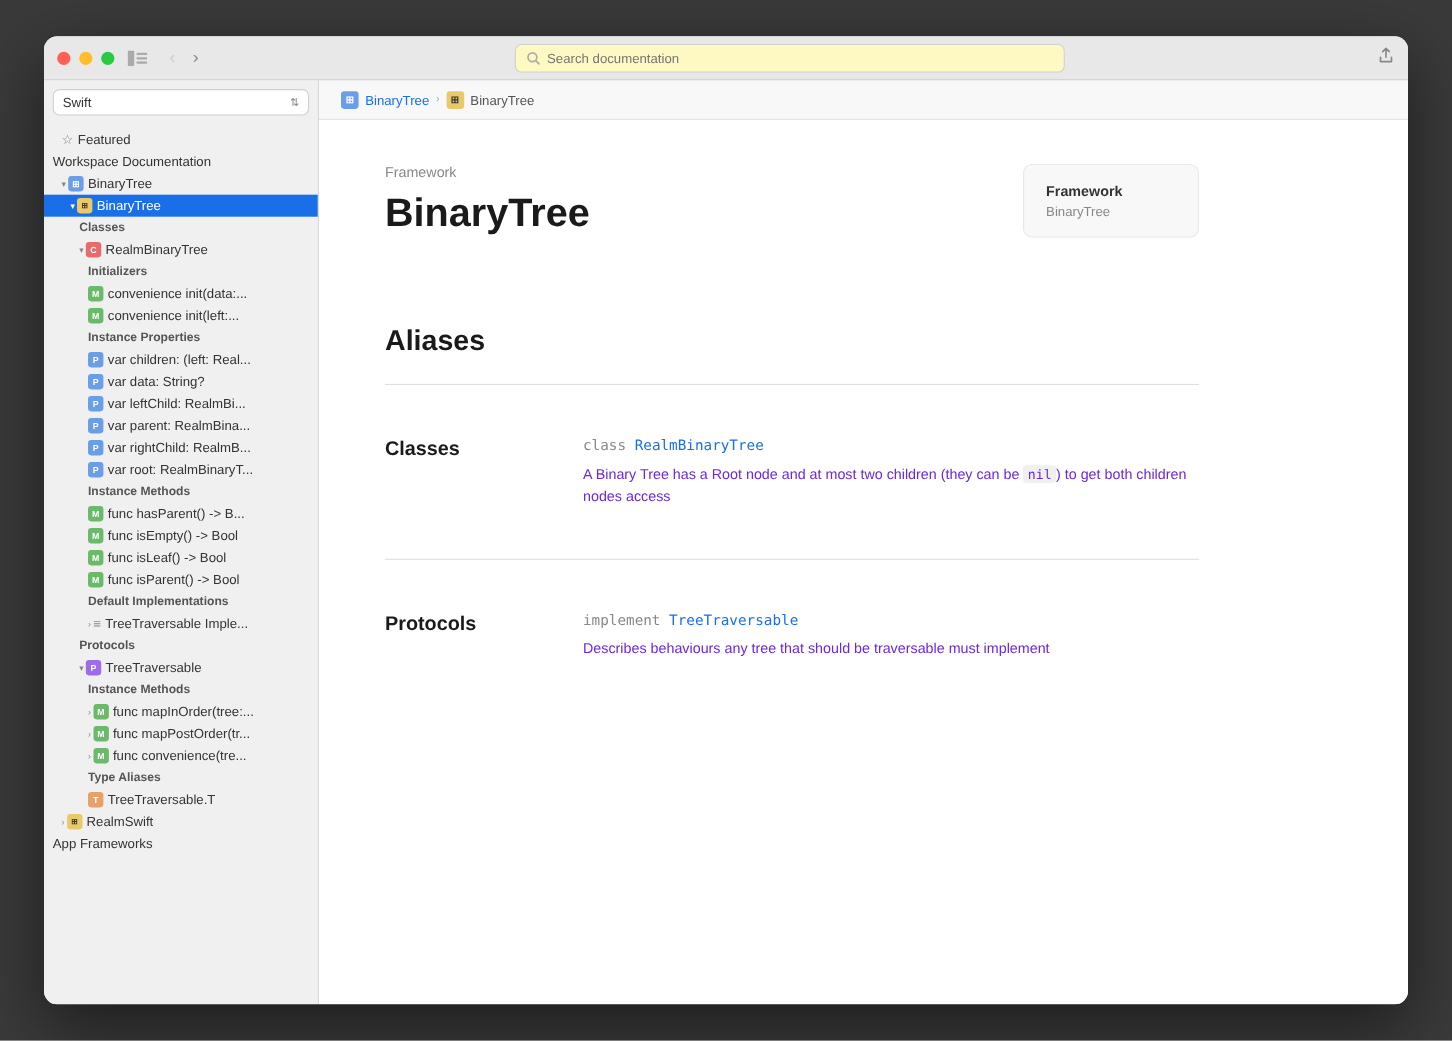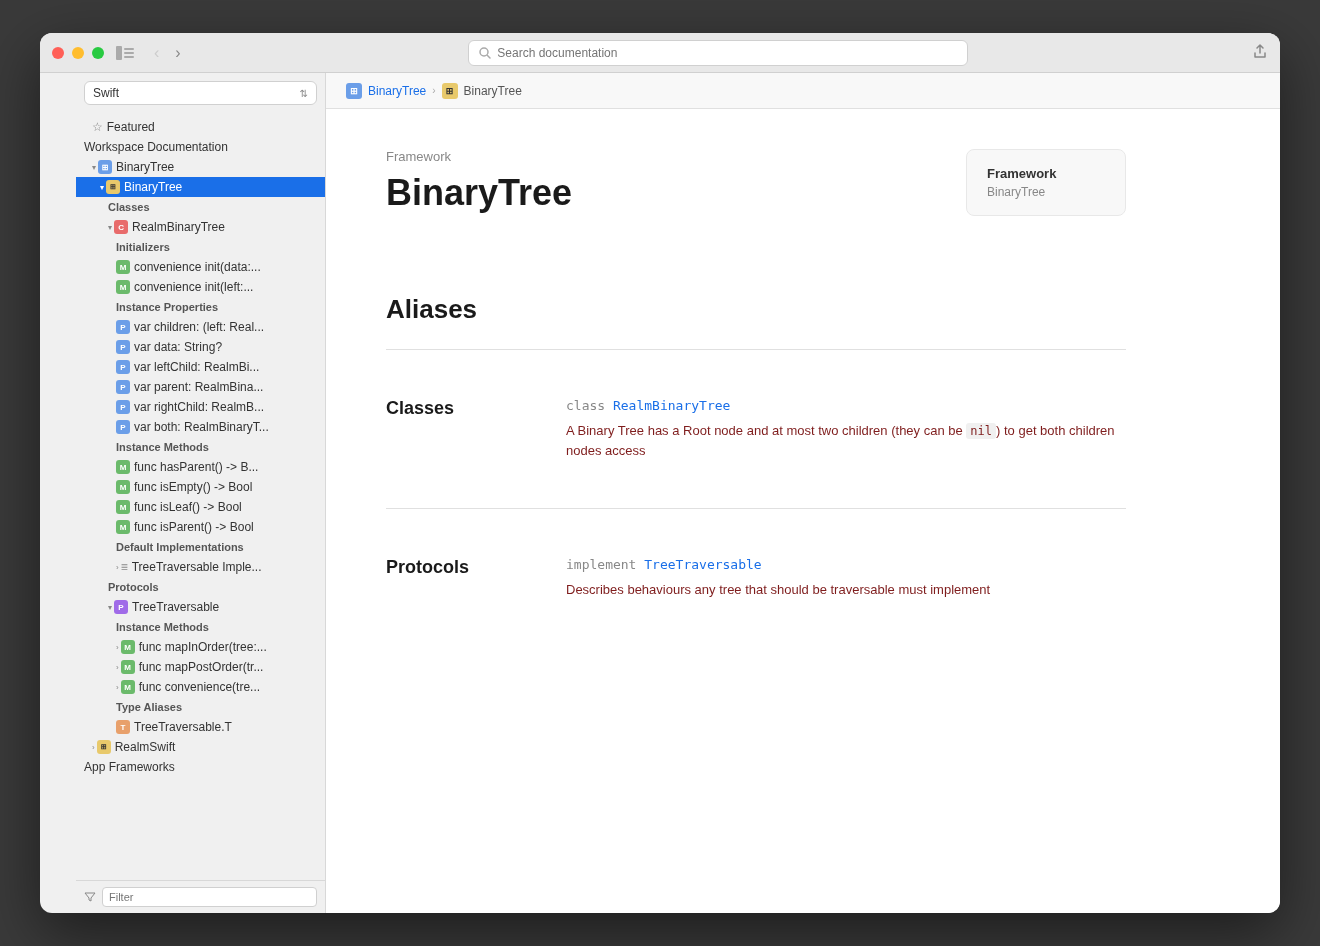--- a/index.html
+++ b/index.html
@@ -45,21 +45,21 @@
       border: none;
       cursor: pointer;
       color: #888;
       font-size: 16px;
       padding: 2px 4px;
     }
     .nav-btn.disabled { color: #ccc; cursor: default; }
     .search-bar {
       flex: 1;
       max-width: 500px;
-      background: #ffffff;
+      background: #fef9c3;
       border: 1px solid #d0d0d0;
       border-radius: 6px;
       display: flex;
       align-items: center;
       padding: 0 10px;
       height: 26px;
       margin: 16px auto;
     }
     .search-bar input {
       border: none;
@@ -110,21 +110,20 @@
       overflow: hidden;
     }
     .sidebar {
       width: 250px;
       background: #f0f0f0;
       border-right: 1px solid #d8d8d8;
       display: flex;
       flex-direction: column;
       flex-shrink: 0;
       overflow: hidden;
-      margin-left: 36px;
     }
     .swift-selector {
       margin: 8px;
       background: white;
       border: 1px solid #d0d0d0;
       border-radius: 6px;
       padding: 4px 8px;
       font-size: 12px;
       color: #333;
       display: flex;
@@ -267,21 +266,21 @@
     }
     .code-line {
       font-family: 'SF Mono', 'Menlo', 'Monaco', monospace;
       font-size: 13px;
       margin-bottom: 8px;
     }
     .code-keyword { color: #888; }
     .code-type { color: #1a6fe8; text-decoration: none; cursor: pointer; }
     .topic-desc {
       font-size: 13px;
-      color: #7f1d1d;
+      color: #6d28d9;
       line-height: 1.5;
       margin-top: 8px;
     }
     .code-inline {
       font-family: 'SF Mono', 'Menlo', 'Monaco', monospace;
       font-size: 12px;
       background: #f0f0f0;
       padding: 1px 4px;
       border-radius: 3px;
     }
@@ -398,21 +397,21 @@
         <div class="nav-item indent-4">
           <span class="icon icon-p" style="background:#6b9ee8;border-radius:3px;width:14px;height:14px;display:inline-flex;align-items:center;justify-content:center;margin-right:4px;color:white;font-size:8px;font-weight:bold;">P</span>
           <span>var parent: RealmBina...</span>
         </div>
         <div class="nav-item indent-4">
           <span class="icon icon-p" style="background:#6b9ee8;border-radius:3px;width:14px;height:14px;display:inline-flex;align-items:center;justify-content:center;margin-right:4px;color:white;font-size:8px;font-weight:bold;">P</span>
           <span>var rightChild: RealmB...</span>
         </div>
         <div class="nav-item indent-4">
           <span class="icon icon-p" style="background:#6b9ee8;border-radius:3px;width:14px;height:14px;display:inline-flex;align-items:center;justify-content:center;margin-right:4px;color:white;font-size:8px;font-weight:bold;">P</span>
-          <span>var both: RealmBinaryT...</span>
+          <span>var root: RealmBinaryT...</span>
         </div>
 
         <div class="section-header indent-4">Instance Methods</div>
         <div class="nav-item indent-4">
           <span class="icon icon-m" style="background:#6bba6b;border-radius:3px;width:14px;height:14px;display:inline-flex;align-items:center;justify-content:center;margin-right:4px;color:white;font-size:8px;font-weight:bold;">M</span>
           <span>func hasParent() -&gt; B...</span>
         </div>
         <div class="nav-item indent-4">
           <span class="icon icon-m" style="background:#6bba6b;border-radius:3px;width:14px;height:14px;display:inline-flex;align-items:center;justify-content:center;margin-right:4px;color:white;font-size:8px;font-weight:bold;">M</span>
           <span>func isEmpty() -&gt; Bool</span>
@@ -467,26 +466,20 @@
           <span class="expand-arrow">›</span>
           <span class="icon" style="background:#e8c96b;border-radius:3px;width:14px;height:14px;display:inline-flex;align-items:center;justify-content:center;margin-right:4px;color:#333;font-size:7px;font-weight:bold;">⊞</span>
           <span>RealmSwift</span>
         </div>
 
         <div class="nav-item" style="padding-left:8px;">
           <span>App Frameworks</span>
         </div>
       </div>
 
-      <div class="sidebar-filter">
-        <svg width="12" height="12" viewBox="0 0 12 12" fill="none">
-          <path d="M1 2h10l-4 5v3l-2-1V7L1 2z" stroke="#888" stroke-width="1" fill="none"></path>
-        </svg>
-        <input type="text" class="filter-input" placeholder="Filter" style="">
-      </div>
     </div>
 
     <div style="flex:1;display:flex;flex-direction:column;overflow:hidden;">
 
       <div style="background:#f8f8f8;border-bottom:1px solid #e0e0e0;height:36px;display:flex;align-items:center;padding:0 20px;">
         <div class="breadcrumb">
           <span class="bc-icon module" style="background:#6b9ee8;color:white;font-size:9px;border-radius:3px;width:16px;height:16px;display:inline-flex;align-items:center;justify-content:center;font-weight:bold;">⊞</span>
           <span style="cursor:pointer;color:#1a6fe8;">BinaryTree</span>
           <span class="bc-chevron">›</span>
           <span class="bc-icon struct" style="background:#e8c96b;color:#333;font-size:9px;border-radius:3px;width:16px;height:16px;display:inline-flex;align-items:center;justify-content:center;font-weight:bold;">⊞</span>

